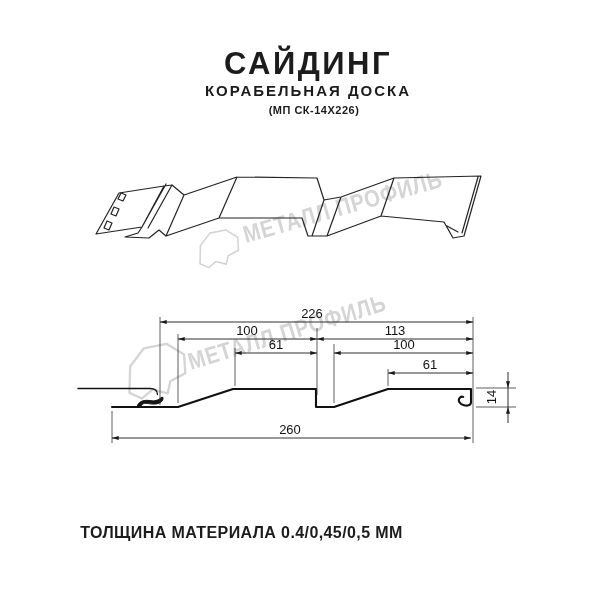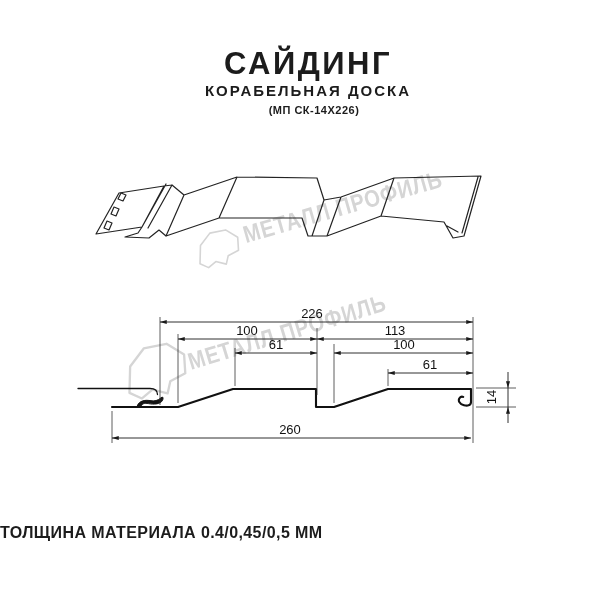--- a/index.html
+++ b/index.html
@@ -2,21 +2,21 @@
 <html><head>
 <meta charset="utf-8">
 <style>
   html,body{margin:0;padding:0;}
   body{width:600px;height:600px;background:#ffffff;font-family:"Liberation Sans",sans-serif;}
   .stage{position:relative;width:600px;height:600px;background:#fff;overflow:hidden;}
   .hdr{position:absolute;left:8px;top:48px;width:600px;text-align:center;color:#1c1c1c;}
   .hdr .title{font-size:31px;font-weight:800;letter-spacing:2.5px;line-height:31px;margin:0;}
   .hdr .subtitle{font-size:15px;font-weight:700;letter-spacing:2px;margin-top:3px;}
   .hdr .model{font-size:11px;font-weight:700;letter-spacing:.5px;margin-top:5px;padding-left:12px;}
-  .ftr{position:absolute;left:0;top:524px;width:483px;
+  .ftr{position:absolute;left:0;top:524px;width:483px;text-align:center;
        font-size:16px;font-weight:700;letter-spacing:.4px;color:#1c1c1c;}
   svg.canvas{position:absolute;left:0;top:0;}
   .wm-text{font-size:24px;font-weight:700;letter-spacing:1px;fill:#d5d5d5;}
   .wm-logo{fill:none;stroke:#d5d5d5;stroke-width:1.6;stroke-linejoin:round;}
   .art{fill:none;stroke:#232323;stroke-width:1.2;stroke-linejoin:round;stroke-linecap:round;}
   .prof{fill:none;stroke:#111;stroke-width:2.1;stroke-linejoin:round;stroke-linecap:round;}
   .thin{fill:none;stroke:#111;stroke-width:1.3;stroke-linecap:round;}
   .blob{fill:#151515;stroke:#151515;stroke-width:1;}
   .ext{stroke:#2a2a2a;stroke-width:.75;}
   .dim{stroke:#1a1a1a;stroke-width:.9;}

